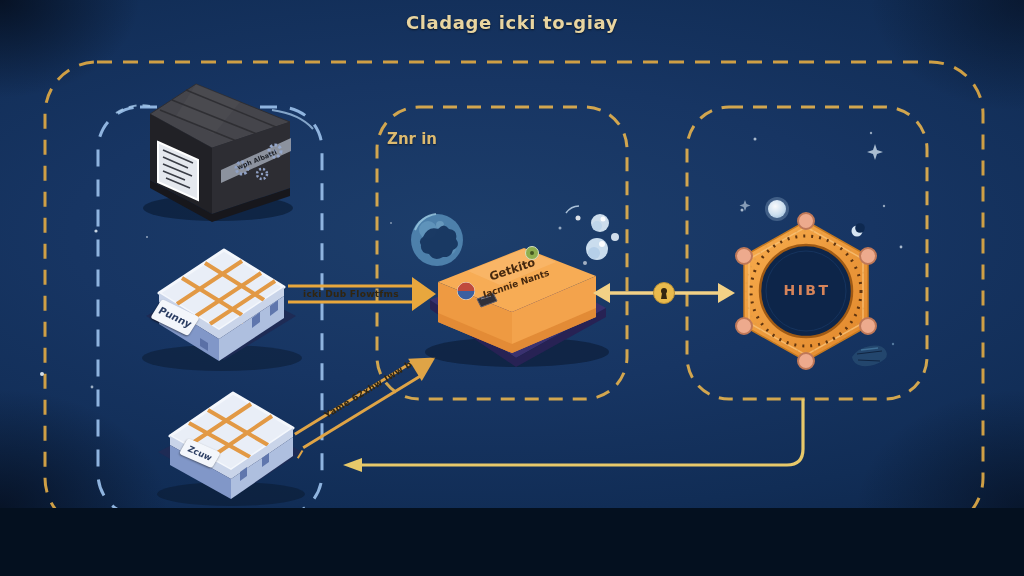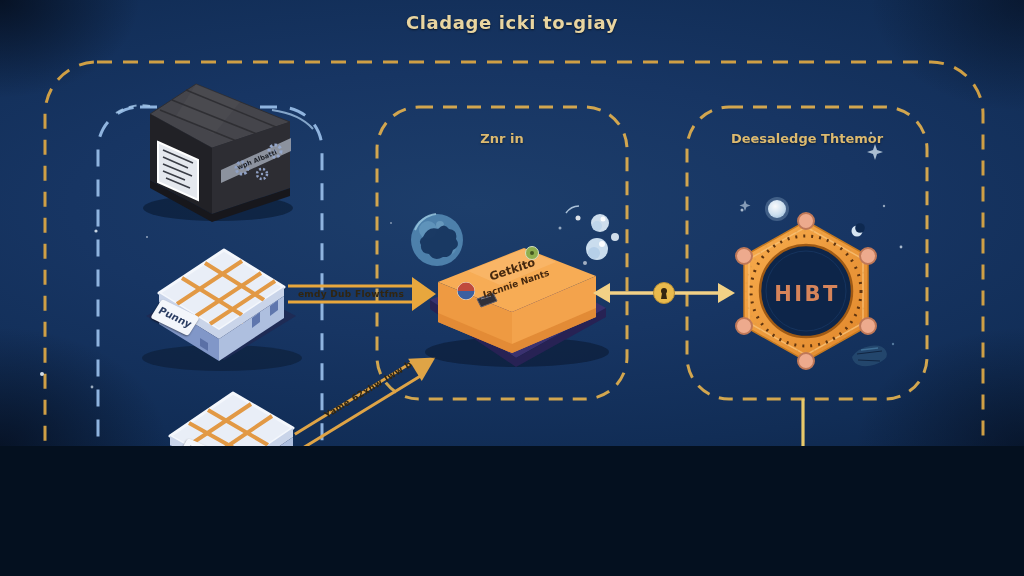--- a/index.html
+++ b/index.html
@@ -1,40 +1,40 @@
 <!DOCTYPE html>
 <html><head>
 <meta charset="utf-8">
 <style>
   html,body{margin:0;padding:0;background:#04101f;}
   .canvas{
-    position:relative;width:1024px;height:446px;overflow:hidden;
+    position:relative;width:1024px;height:508px;overflow:hidden;
     font-family:"DejaVu Sans","Liberation Sans",sans-serif;
     background:
       radial-gradient(200px 140px at 0% 0%, rgba(4,11,24,0.78), rgba(4,11,24,0) 70%),
       radial-gradient(220px 160px at 100% 0%, rgba(4,11,24,0.55), rgba(4,11,24,0) 70%),
       radial-gradient(240px 170px at 0% 100%, rgba(4,11,24,0.72), rgba(4,11,24,0) 70%),
       radial-gradient(240px 170px at 100% 100%, rgba(4,11,24,0.6), rgba(4,11,24,0) 70%),
       radial-gradient(130% 100% at 46% 46%, #1d3e6b 0%, #173563 30%, #112d56 55%, #0c2345 78%, #091b38 100%);
   }
   .abs{position:absolute;}
   .title{
     top:12px;left:0;right:0;text-align:center;
     font-size:18px;font-weight:bold;letter-spacing:0.6px;color:#e9d5a0;
     text-shadow:0 1px 2px rgba(0,0,0,0.55);
   }
   .col-heading{
-    width:230px;text-align:center;font-weight:bold;font-size:13px;
+    width:230px;font-weight:bold;font-size:15px;
     color:#dcba70;line-height:26px;text-shadow:0 1px 2px rgba(0,0,0,0.5);
   }
   .heading-mid{left:387px;top:126px;}
   .heading-right{left:692px;top:126px;}
   .hex-label{
     left:770px;top:282px;width:74px;text-align:center;
-    font-size:21px;font-weight:bold;letter-spacing:2.5px;color:#d6845a;
+    font-size:14px;font-weight:bold;letter-spacing:2.5px;color:#d6845a;
   }
   .flow-label{
     font-size:9px;font-weight:bold;color:#31250f;text-align:center;
     white-space:nowrap;letter-spacing:0.3px;
   }
   .flow-label-a{left:292px;top:288px;width:118px;height:12px;line-height:12px;}
   .flow-label-b{
     left:312px;top:418px;width:132px;height:12px;line-height:12px;
     transform:rotate(-31.5deg);transform-origin:0 50%;
   }
@@ -273,31 +273,30 @@
   </g>
 </svg>
 
 <div class="abs title">Cladage icki to-giay</div>
 
 <div class="abs col-heading heading-mid">
   <div>Znr in</div>
 </div>
 
 <div class="abs col-heading heading-right">
-  <div>Deesaledge Thtemor</div>
 </div>
 
 <div class="abs hex-label">HIBT</div>
 
 <div class="abs blackbox-text">wph Albatti</div>
 
 <div class="abs crate-label crate-label-1">Punny</div>
 <div class="abs crate-label crate-label-2">Zcuw</div>
 
 <div class="abs package-label">
   <div class="l1">Getkito</div>
   <div class="l2">Iacnnie Nants</div>
 </div>
 
-<div class="abs flow-label flow-label-a">emdy Dub Flowtfms</div>
+<div class="abs flow-label flow-label-a">icki Dub Flowtfms</div>
 <div class="abs flow-label flow-label-b">Yame 62xhw Iww b</div>
 
 </div>
 
 </body></html>

